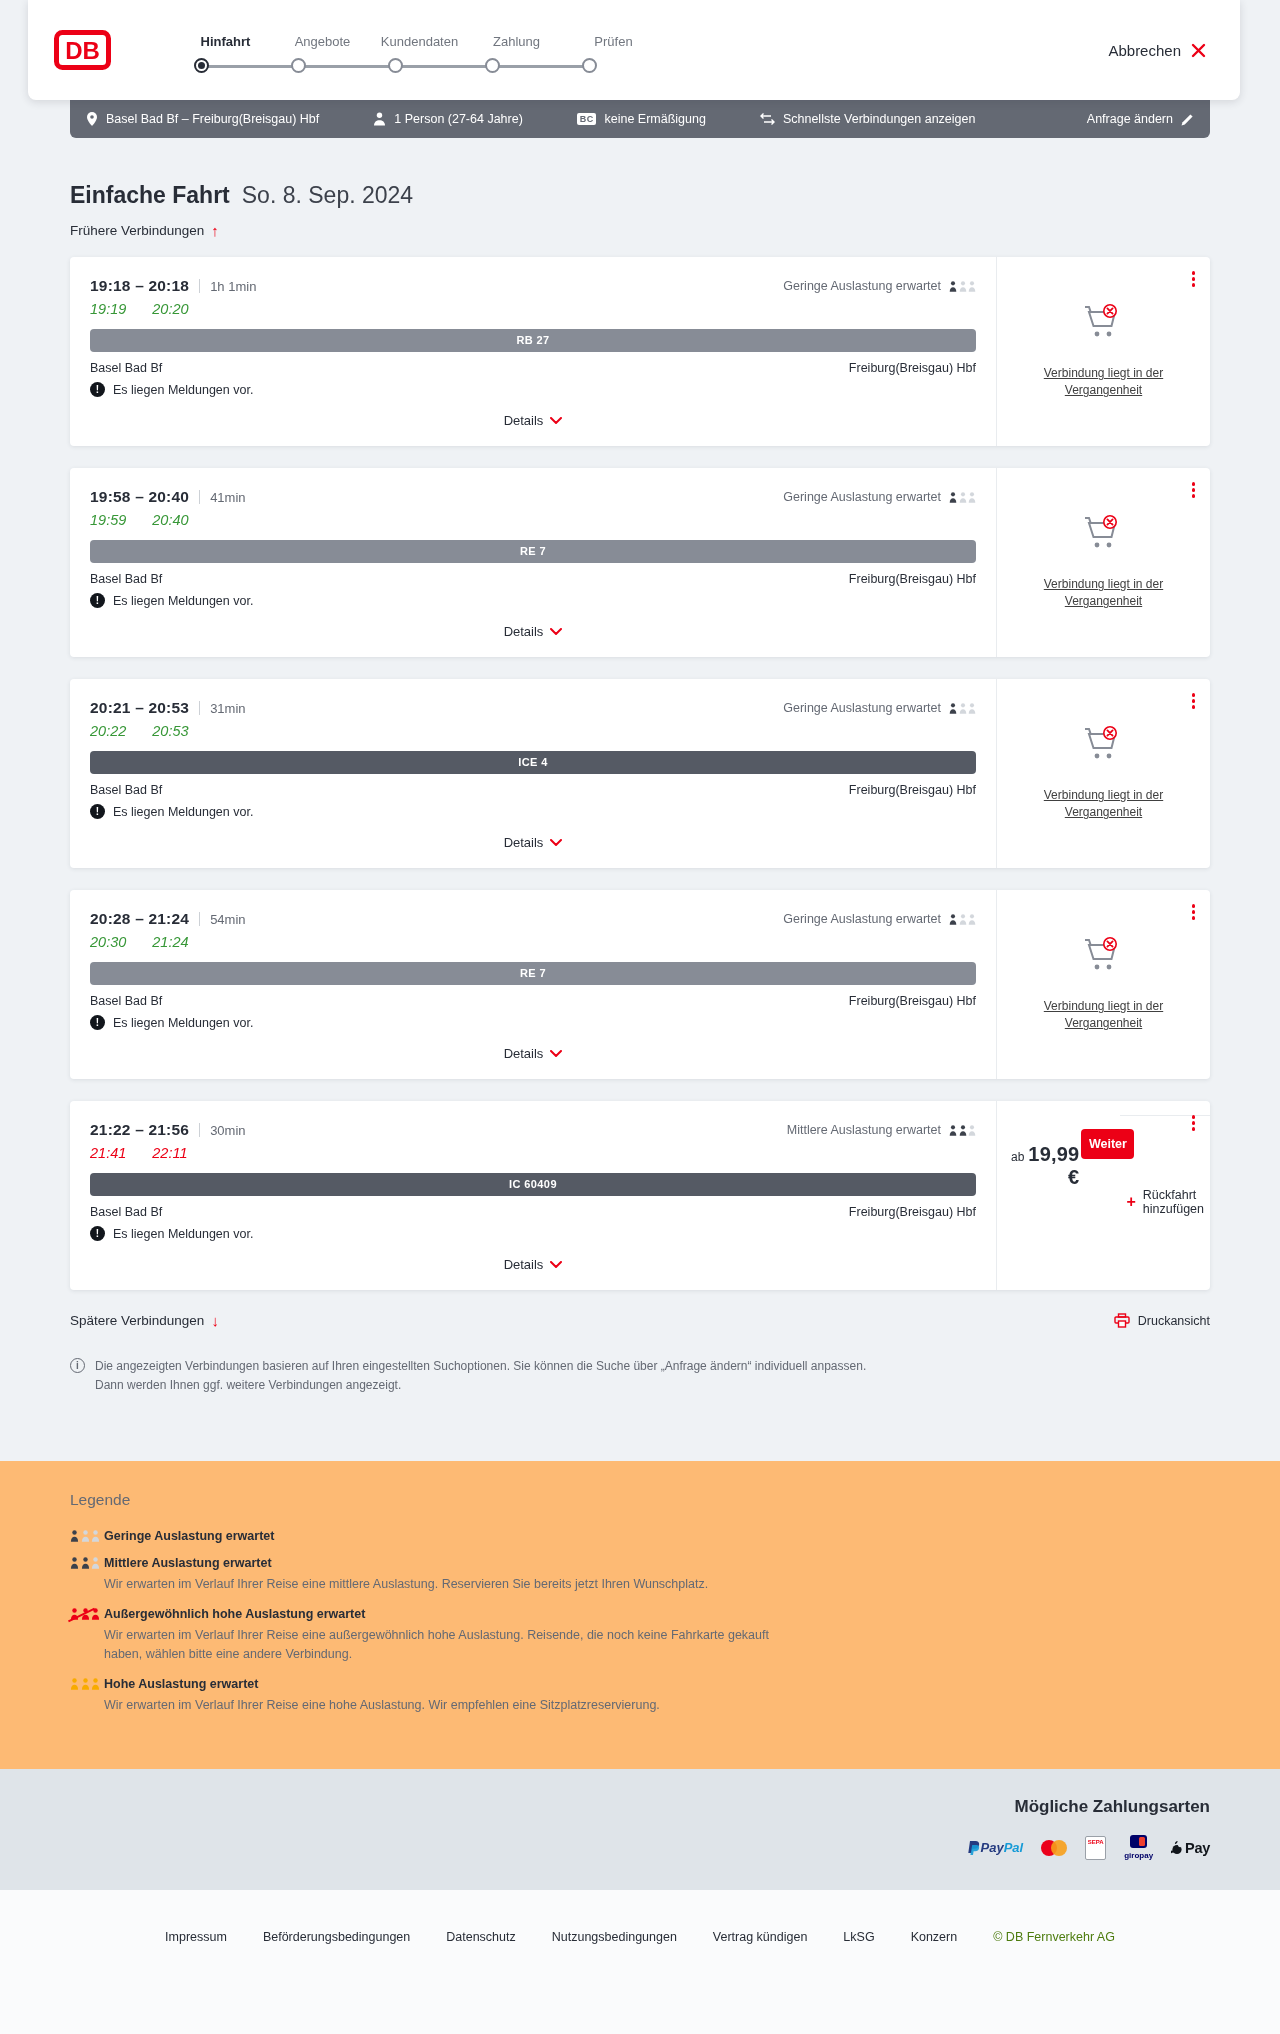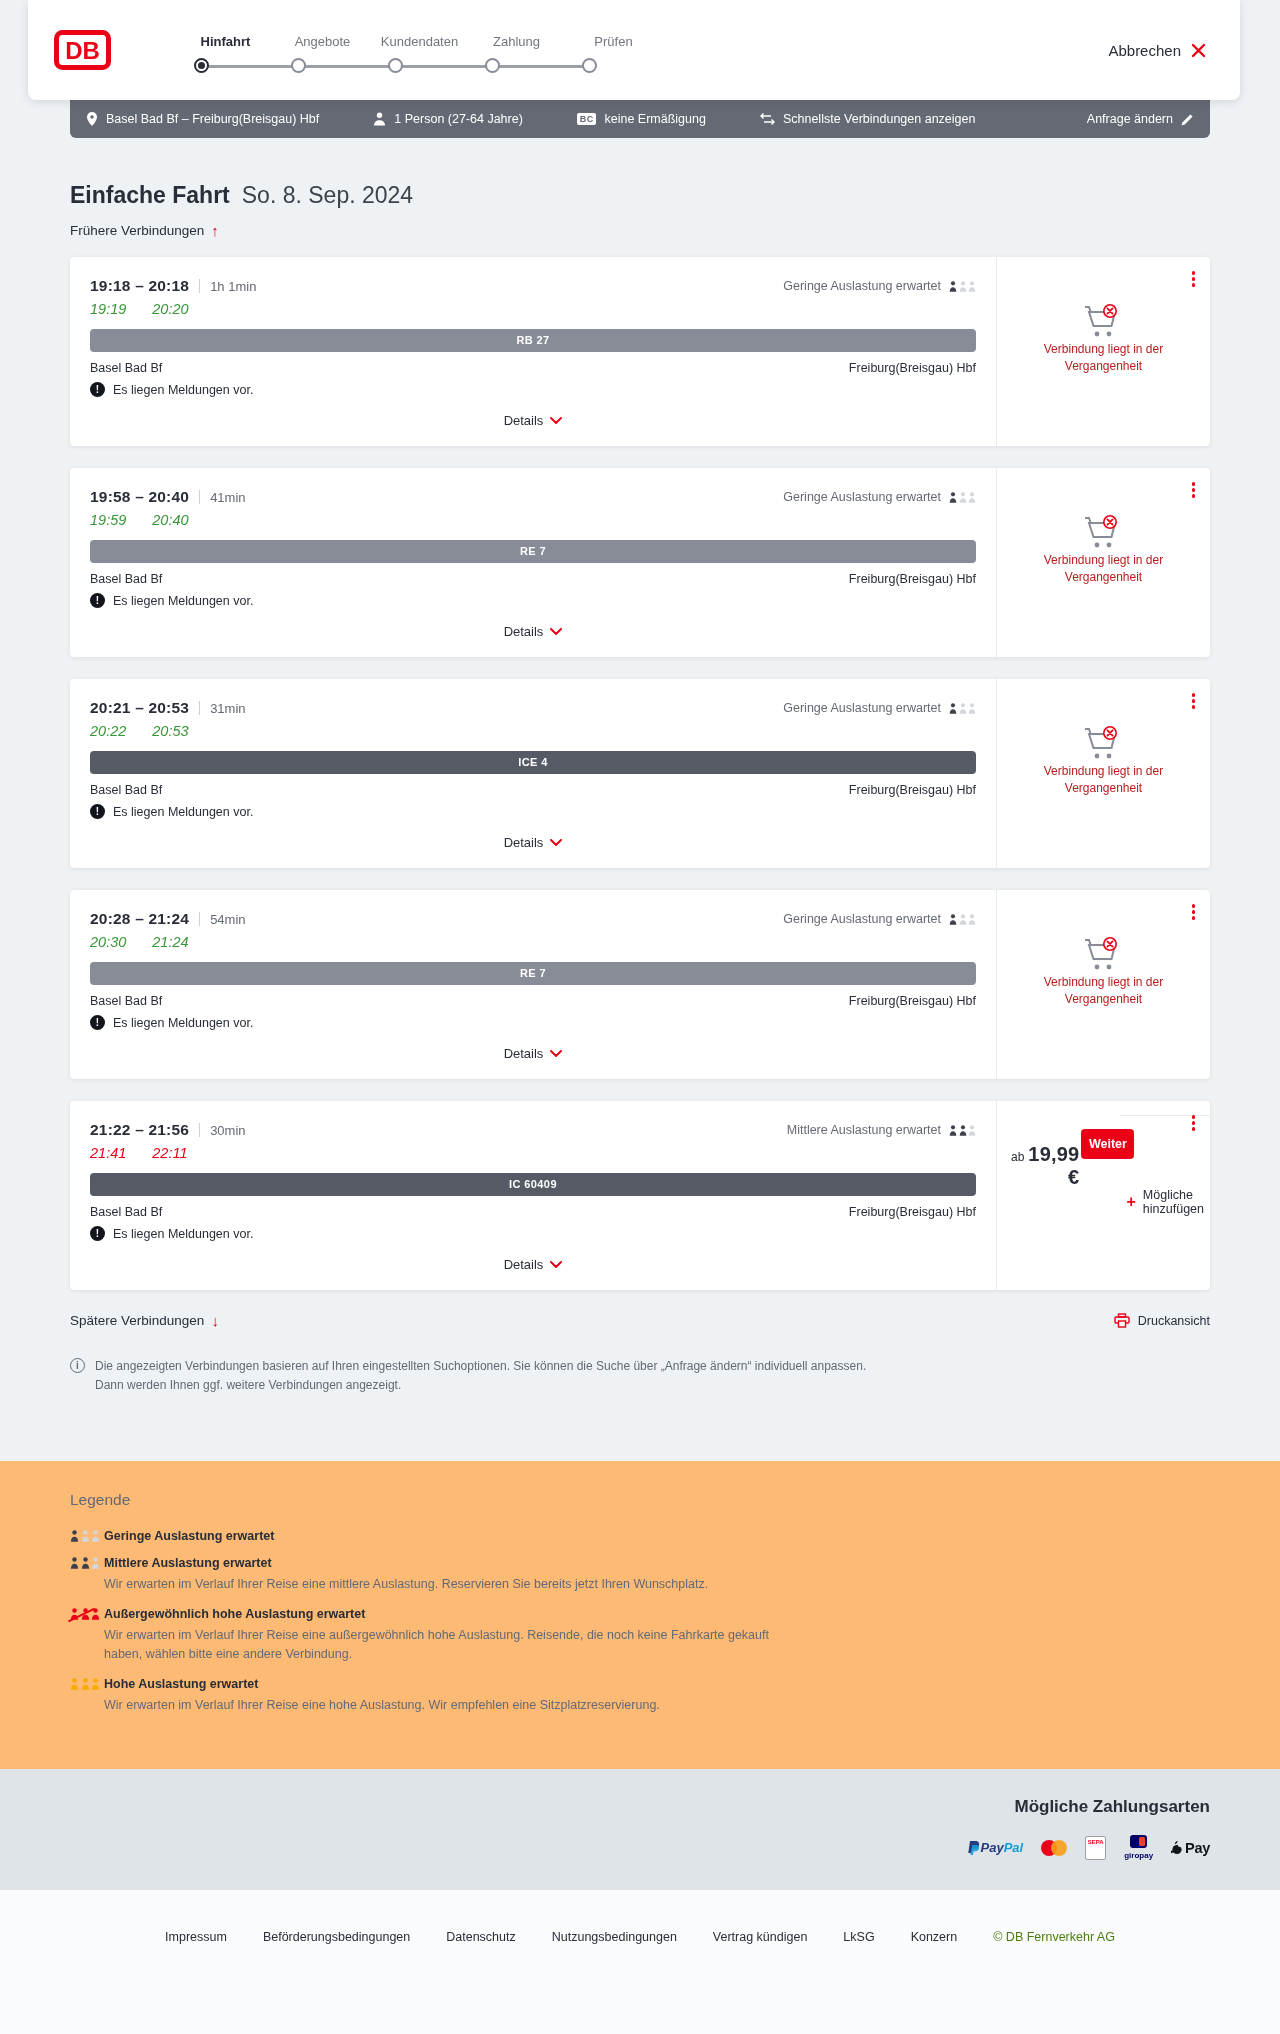--- a/index.html
+++ b/index.html
@@ -78,21 +78,21 @@
   .j-bar.bar-dark { background: #555a64; }
   .j-stations { display: flex; justify-content: space-between; font-size: 12.5px; margin-bottom: 7px; }
   .j-msg { display: flex; align-items: center; gap: 8px; font-size: 12.5px; margin-bottom: 12px; }
   .excl { width: 15px; height: 15px; border-radius: 50%; background: #12161c; color: #fff; font-size: 10px; font-weight: bold; display: inline-flex; align-items: center; justify-content: center; }
   .j-details { display: flex; align-items: center; justify-content: center; gap: 7px; font-size: 13px; padding: 4px 0 6px; cursor: pointer; }
   
   .card-right { width: 214px; border-left: 1px solid #e9ecef; position: relative; padding: 14px 14px 10px; display: flex; flex-direction: column; align-items: center; }
   .kebab { position: absolute; top: 12px; right: 13px; display: flex; flex-direction: column; gap: 2.5px; cursor: pointer; padding: 2px; }
   .kebab i { width: 3.5px; height: 3.5px; border-radius: 50%; background: #ec0016; }
   .past-panel { margin-top: 32px; text-align: center; }
-  .past-caption { margin-top: 0; font-size: 12px; color: #b91c1c; line-height: 1.45; width: 172px; }
+  .past-caption { margin-top: 24px; font-size: 12px; color: #404040; line-height: 1.45; width: 172px; text-decoration: underline; }
   .offer-panel { width: 100%; display: flex; flex-direction: row; flex: 1; }
   .price-row { margin-top: 28px; text-align: right; padding-right: 2px; }
   .price-ab { font-size: 12px; margin-right: 4px; }
   .price-val { font-size: 20px; font-weight: bold; letter-spacing: .2px; }
   .weiter-btn { margin-top: 14px; height: 30px; background: #ec0016; border: none; border-radius: 4px; color: #fff; font-family: "Liberation Sans", sans-serif; font-size: 12.5px; font-weight: bold; width: 100%; cursor: pointer; }
   .offer-spacer { flex: 1; min-height: 16px; }
   .return-row { border-top: 1px solid #e9ecef; margin: 0 -14px; padding: 12px 6px 4px; display: flex; align-items: center; justify-content: center; gap: 7px; font-size: 12.5px; cursor: pointer; }
   .plus { color: #ec0016; font-size: 16px; font-weight: bold; line-height: 1; }
   
   .later-row { display: flex; justify-content: space-between; align-items: center; margin-top: 4px; gap: 8px; }
@@ -619,21 +619,21 @@
         </span>
 
         <div class="offer-panel">
           <div class="price-row">
             <span class="price-ab">ab</span><span class="price-val">19,99 €</span>
           </div>
           <button class="weiter-btn">Weiter</button>
           <div class="offer-spacer"></div>
           <div class="return-row">
             <span class="plus">+</span>
-            <span>Mögliche hinzufügen</span>
+            <span>Rückfahrt hinzufügen</span>
           </div>
         </div>
       </div>
     </section>
   
 
   <div class="later-row">
     <div class="shift-link">
       <span>Spätere Verbindungen</span>
       <span class="arr">↓</span>

